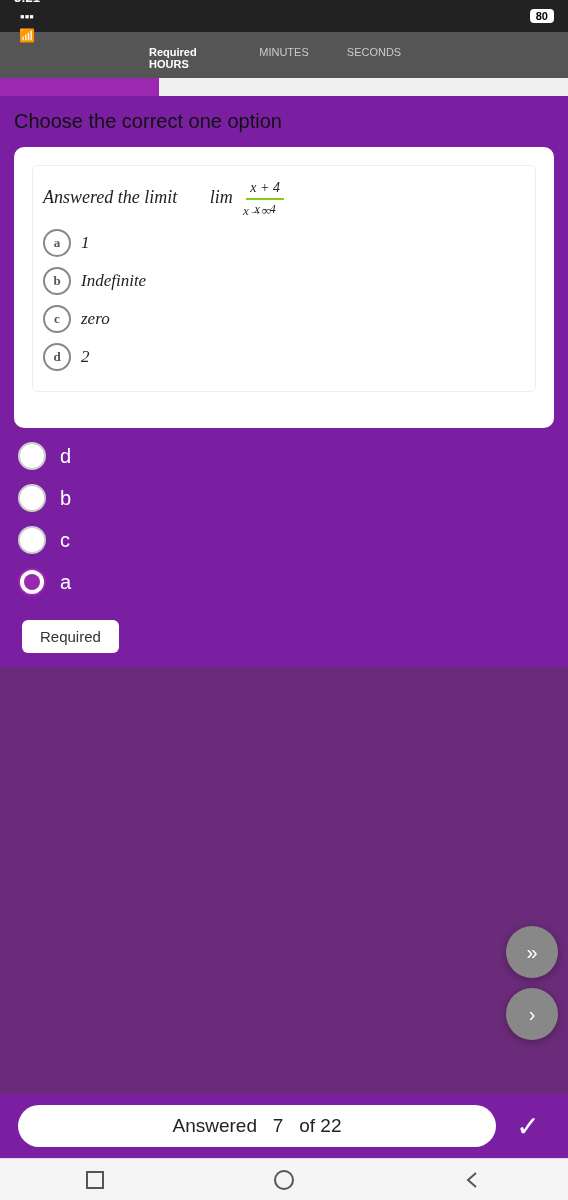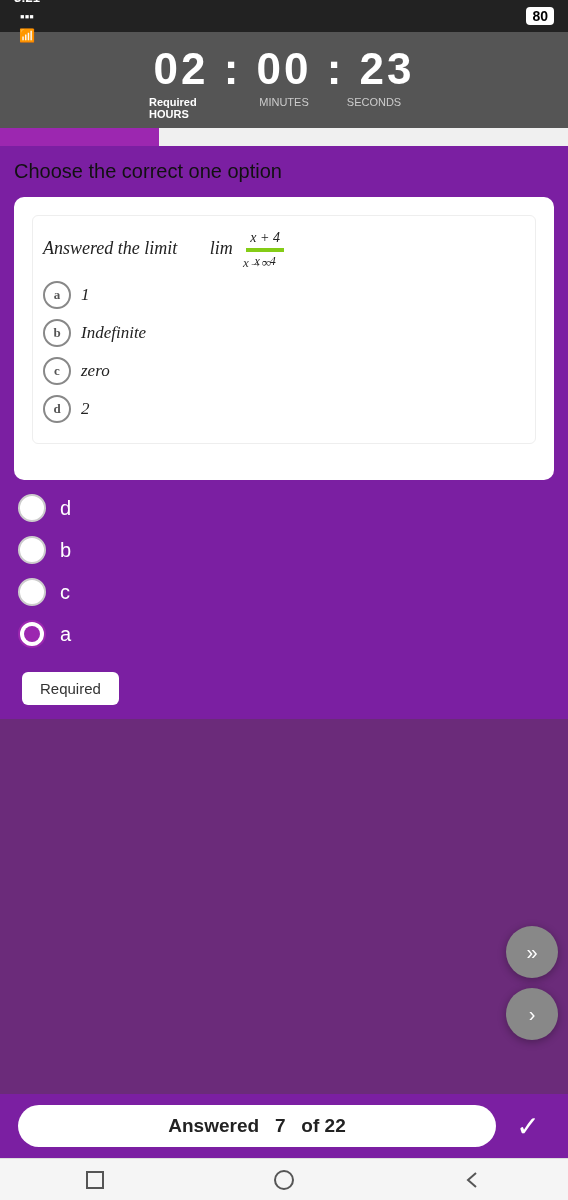--- a/index.html
+++ b/index.html
@@ -28,21 +28,21 @@
       display: flex;
       align-items: center;
       gap: 4px;
       flex-direction: column;
     }
     .status-bar-right {
       background: #fff;
       color: #000;
       border-radius: 4px;
       padding: 1px 6px;
-      font-size: 14px;
+      font-size: 11px;
       font-weight: bold;
     }
 
     
     .timer-section {
       background: #555;
       text-align: center;
       padding: 12px 0 8px 0;
     }
     .timer-display {
@@ -241,21 +241,21 @@
       background: #fff;
       border-radius: 30px;
       padding: 10px 32px;
       font-size: 19px;
       color: #222;
       font-weight: normal;
       text-align: center;
       flex: 1;
     }
     .answered-pill span {
-      font-weight: bold;
+      font-weight: normal;
     }
     .check-btn {
       width: 44px;
       height: 44px;
       display: flex;
       align-items: center;
       justify-content: center;
       color: #fff;
       font-size: 28px;
     }
@@ -288,27 +288,20 @@
 <div class="status-bar">
   <div class="status-bar-left">
     <span>3:21</span>
     <span>▪▪▪</span>
     <span>📶</span>
   </div>
   <div class="status-bar-right">80</div>
 </div>
 
 <div class="timer-section">
-  <div class="timer-display">
-    <span>02</span>
-    <span> : </span>
-    <span>00</span>
-    <span> : </span>
-    <span>23</span>
-  </div>
   <div class="timer-labels">
     <div class="timer-label-item required">
       <span>Required</span>
       <span>HOURS</span>
     </div>
     <div class="timer-label-item">MINUTES</div>
     <div class="timer-label-item">SECONDS</div>
   </div>
 </div>
 
@@ -324,21 +317,21 @@
 
     <div class="question-image-area">
       <div class="question-handwritten">
         <span>Answered the limit</span>
         &nbsp;&nbsp;&nbsp;
         <span style="margin-left:10px;">
           <span>lim</span>
         </span>
         &nbsp;
         <span style="display:inline-block; vertical-align:middle;">
-          <div style="font-size:14px; border-bottom:4px solid #84cc16; padding: 0 4px 2px 4px; font-style:italic;">x + 4</div>
+          <div style="font-size:14px; border-bottom:2px solid #84cc16; padding: 0 4px 2px 4px; font-style:italic;">x + 4</div>
           <div style="font-size:12px; text-align:center; padding: 2px 4px 0 4px; font-style:italic;">x - 4</div>
         </span>
       </div>
       <div style="font-size:13px; font-style:italic; color:#333; margin-left:200px; margin-top:-24px;">x→∞</div>
 
       <div class="option-row">
         <div class="option-circle">a</div>
         <span class="option-text">1</span>
       </div>
       <div class="option-row">

